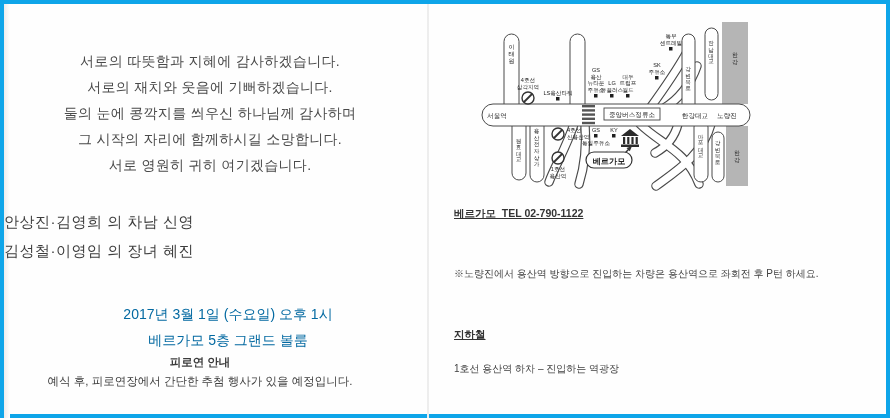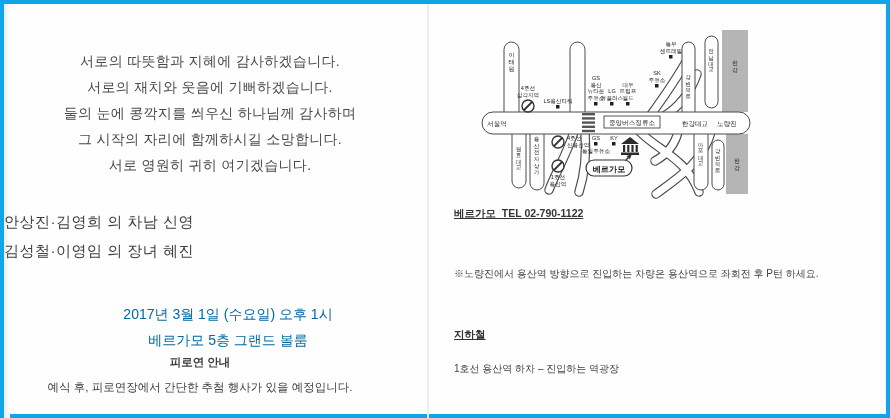--- a/index.html
+++ b/index.html
@@ -15,32 +15,32 @@
   
   .page-left{position:absolute;left:0;top:0;width:420px;height:418px;}
   .poem{position:absolute;left:0;top:44px;width:412px;text-align:center;
         font-size:14px;line-height:26px;color:#4a4a4a;letter-spacing:.3px;}
   .names{position:absolute;left:0;top:203px;width:404px;text-align:left;
          font-size:15px;line-height:29px;color:#3d3d3d;letter-spacing:.5px;}
   .when{position:absolute;left:0;top:297px;width:384px;text-align:center;
         font-size:14px;line-height:26px;color:#0369a1;padding-left:32px;}
   .reception{position:absolute;left:0;top:352px;width:392px;text-align:center;
              font-size:11.5px;line-height:13px;color:#3c3c3c;}
-  .reception .t{font-weight:bold;margin-bottom:12px;}
+  .reception .t{font-weight:bold;margin-bottom:6px;}
 
   
   .page-right{position:absolute;left:430px;top:0;width:460px;height:418px;}
   .info{position:absolute;left:20px;top:182px;width:436px;font-size:10px;
         line-height:11px;color:#3f3f3f;white-space:pre-wrap;}
   .info .b{font-weight:bold;font-size:10.5px;color:#333;text-decoration:underline;}
   .info .gap3{height:3px;} .info .gap4{height:4px;}
   .info div{margin:0 0 1px 0;}
 
   
-  .map-wrap{position:absolute;left:20px;top:12px;width:300px;height:188px;}
+  .map-wrap{position:absolute;left:20px;top:4px;width:300px;height:188px;}
   svg text{font-family:"Liberation Sans",sans-serif;fill:#222;}
   .vt{writing-mode:vertical-rl;text-orientation:upright;letter-spacing:1px;}
   .road{fill:#fff;stroke:#4a4a4a;stroke-width:1;}
   .band-o{fill:none;stroke:#4a4a4a;stroke-width:9.5;stroke-linecap:round;}
   .band-i{fill:none;stroke:#ffffff;stroke-width:7.2;stroke-linecap:round;}
   .lbl{font-size:5.6px;} .lbl7{font-size:6.6px;} .lbl6{font-size:6px;}
   .bsq{fill:#1f1f1f;} .bld{fill:#2b2b2b;}
 </style>
 </head>
 <body>

